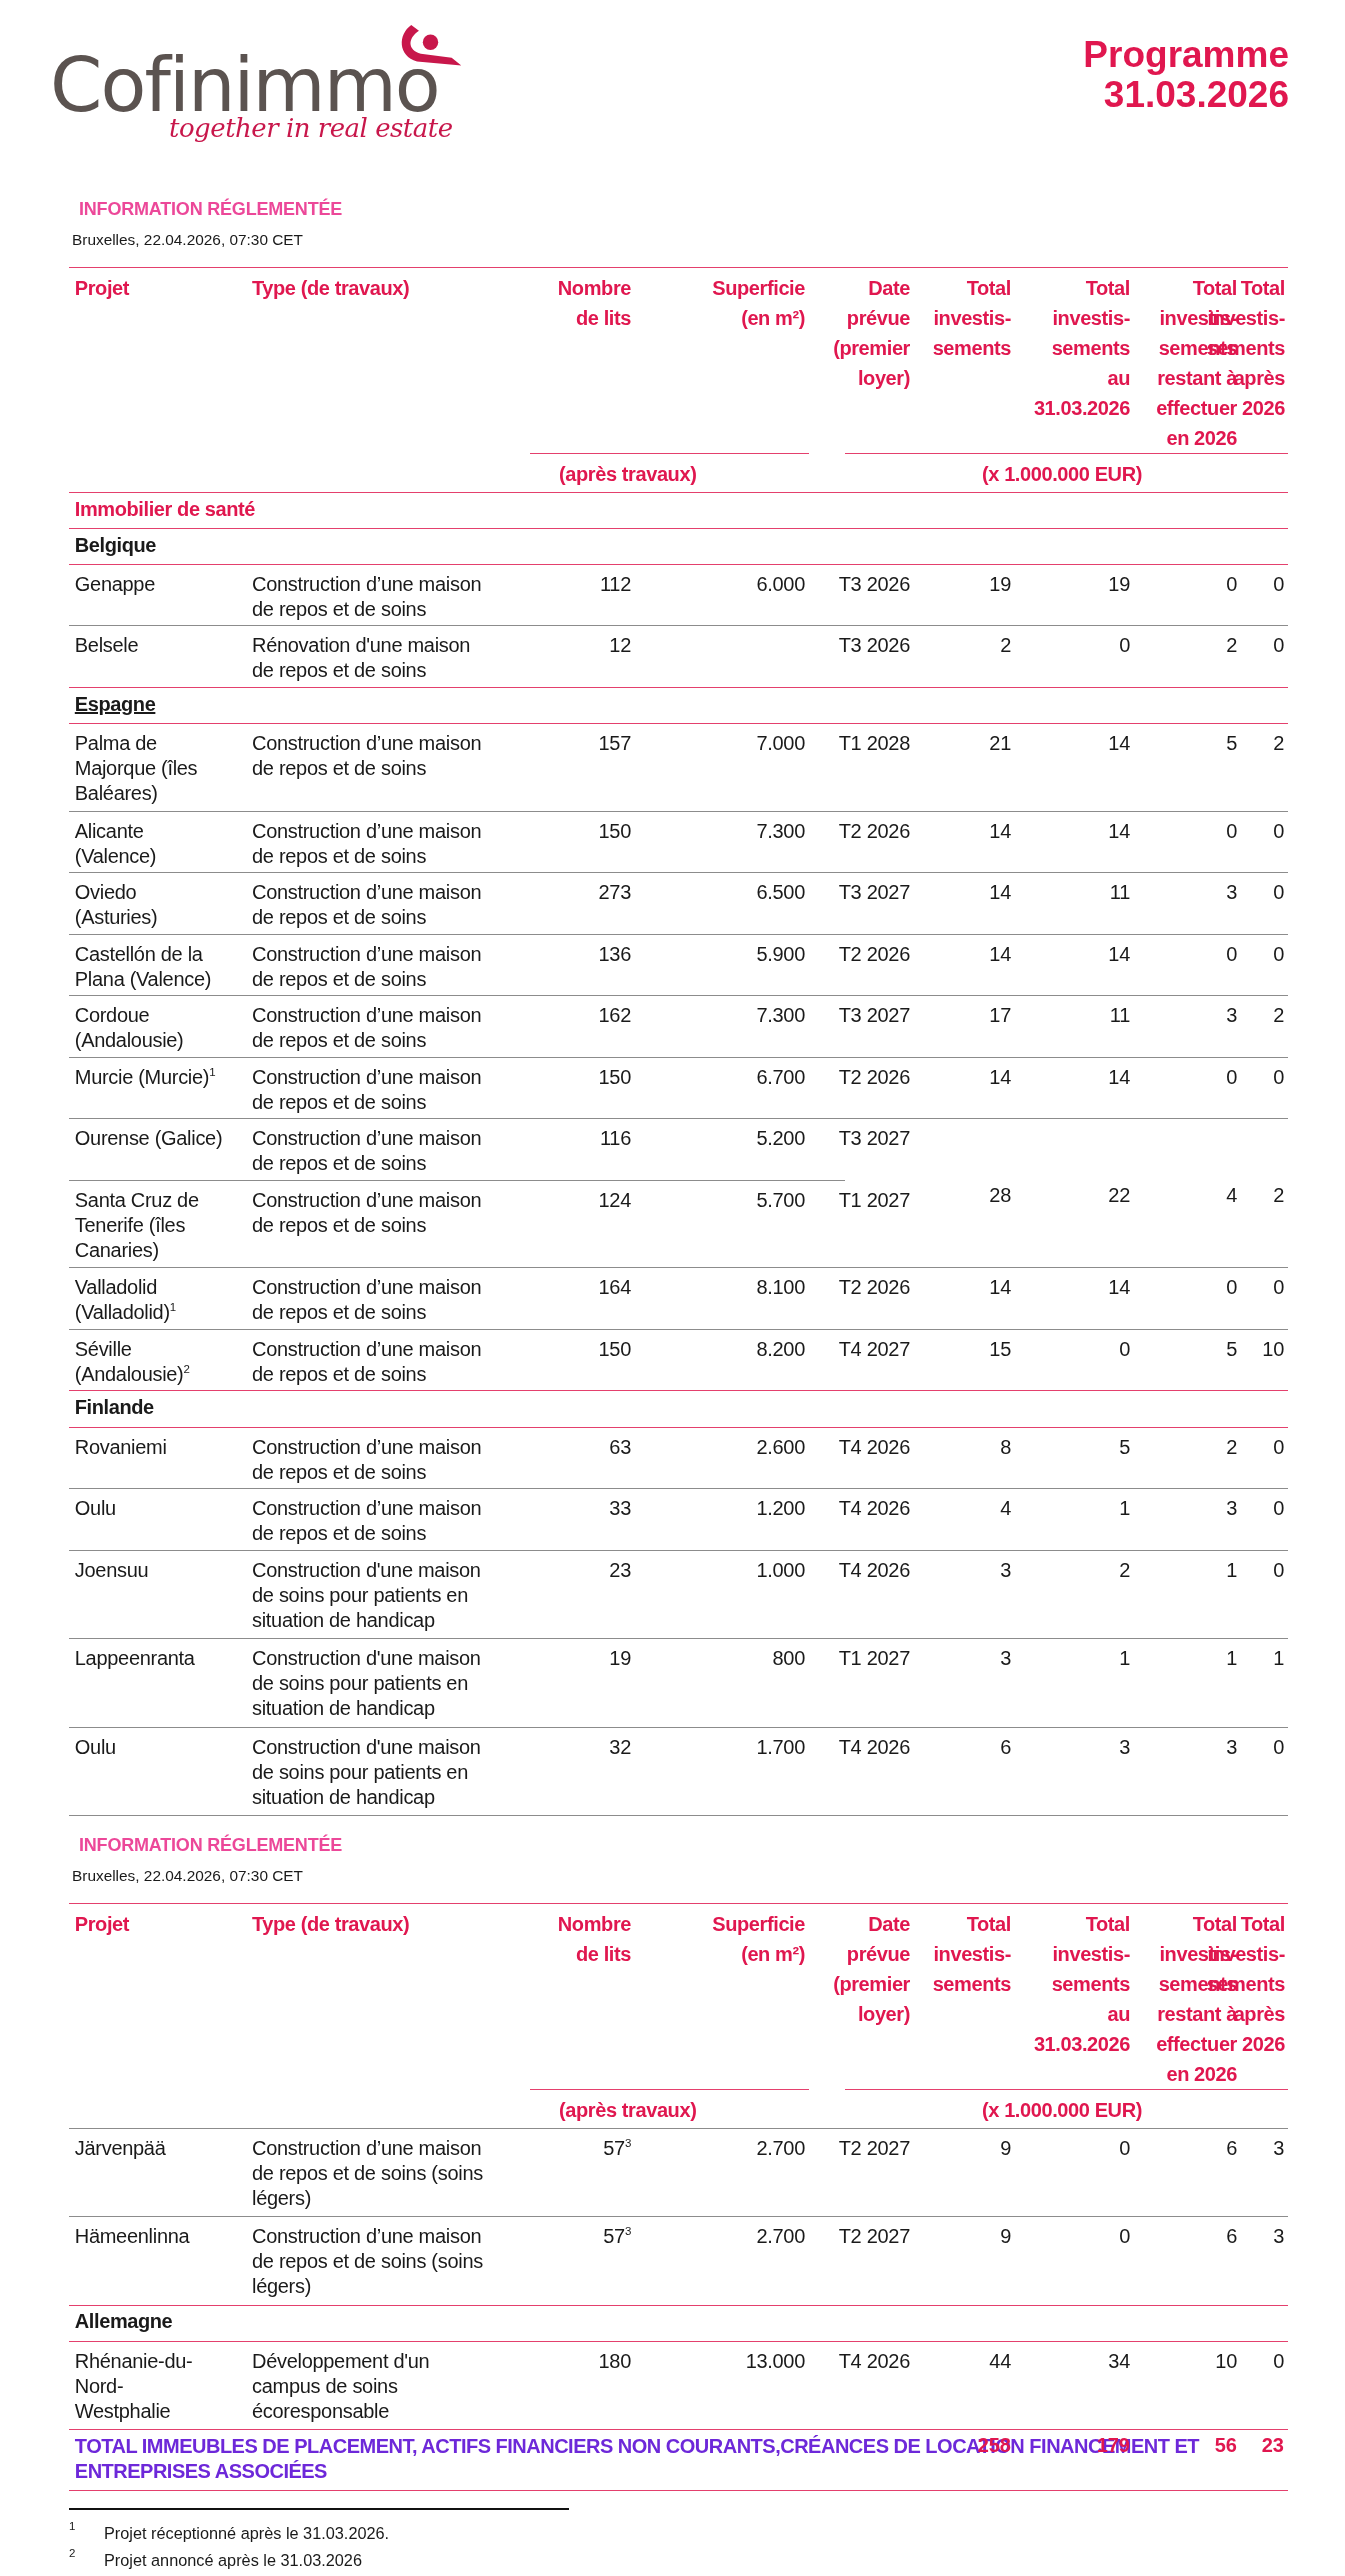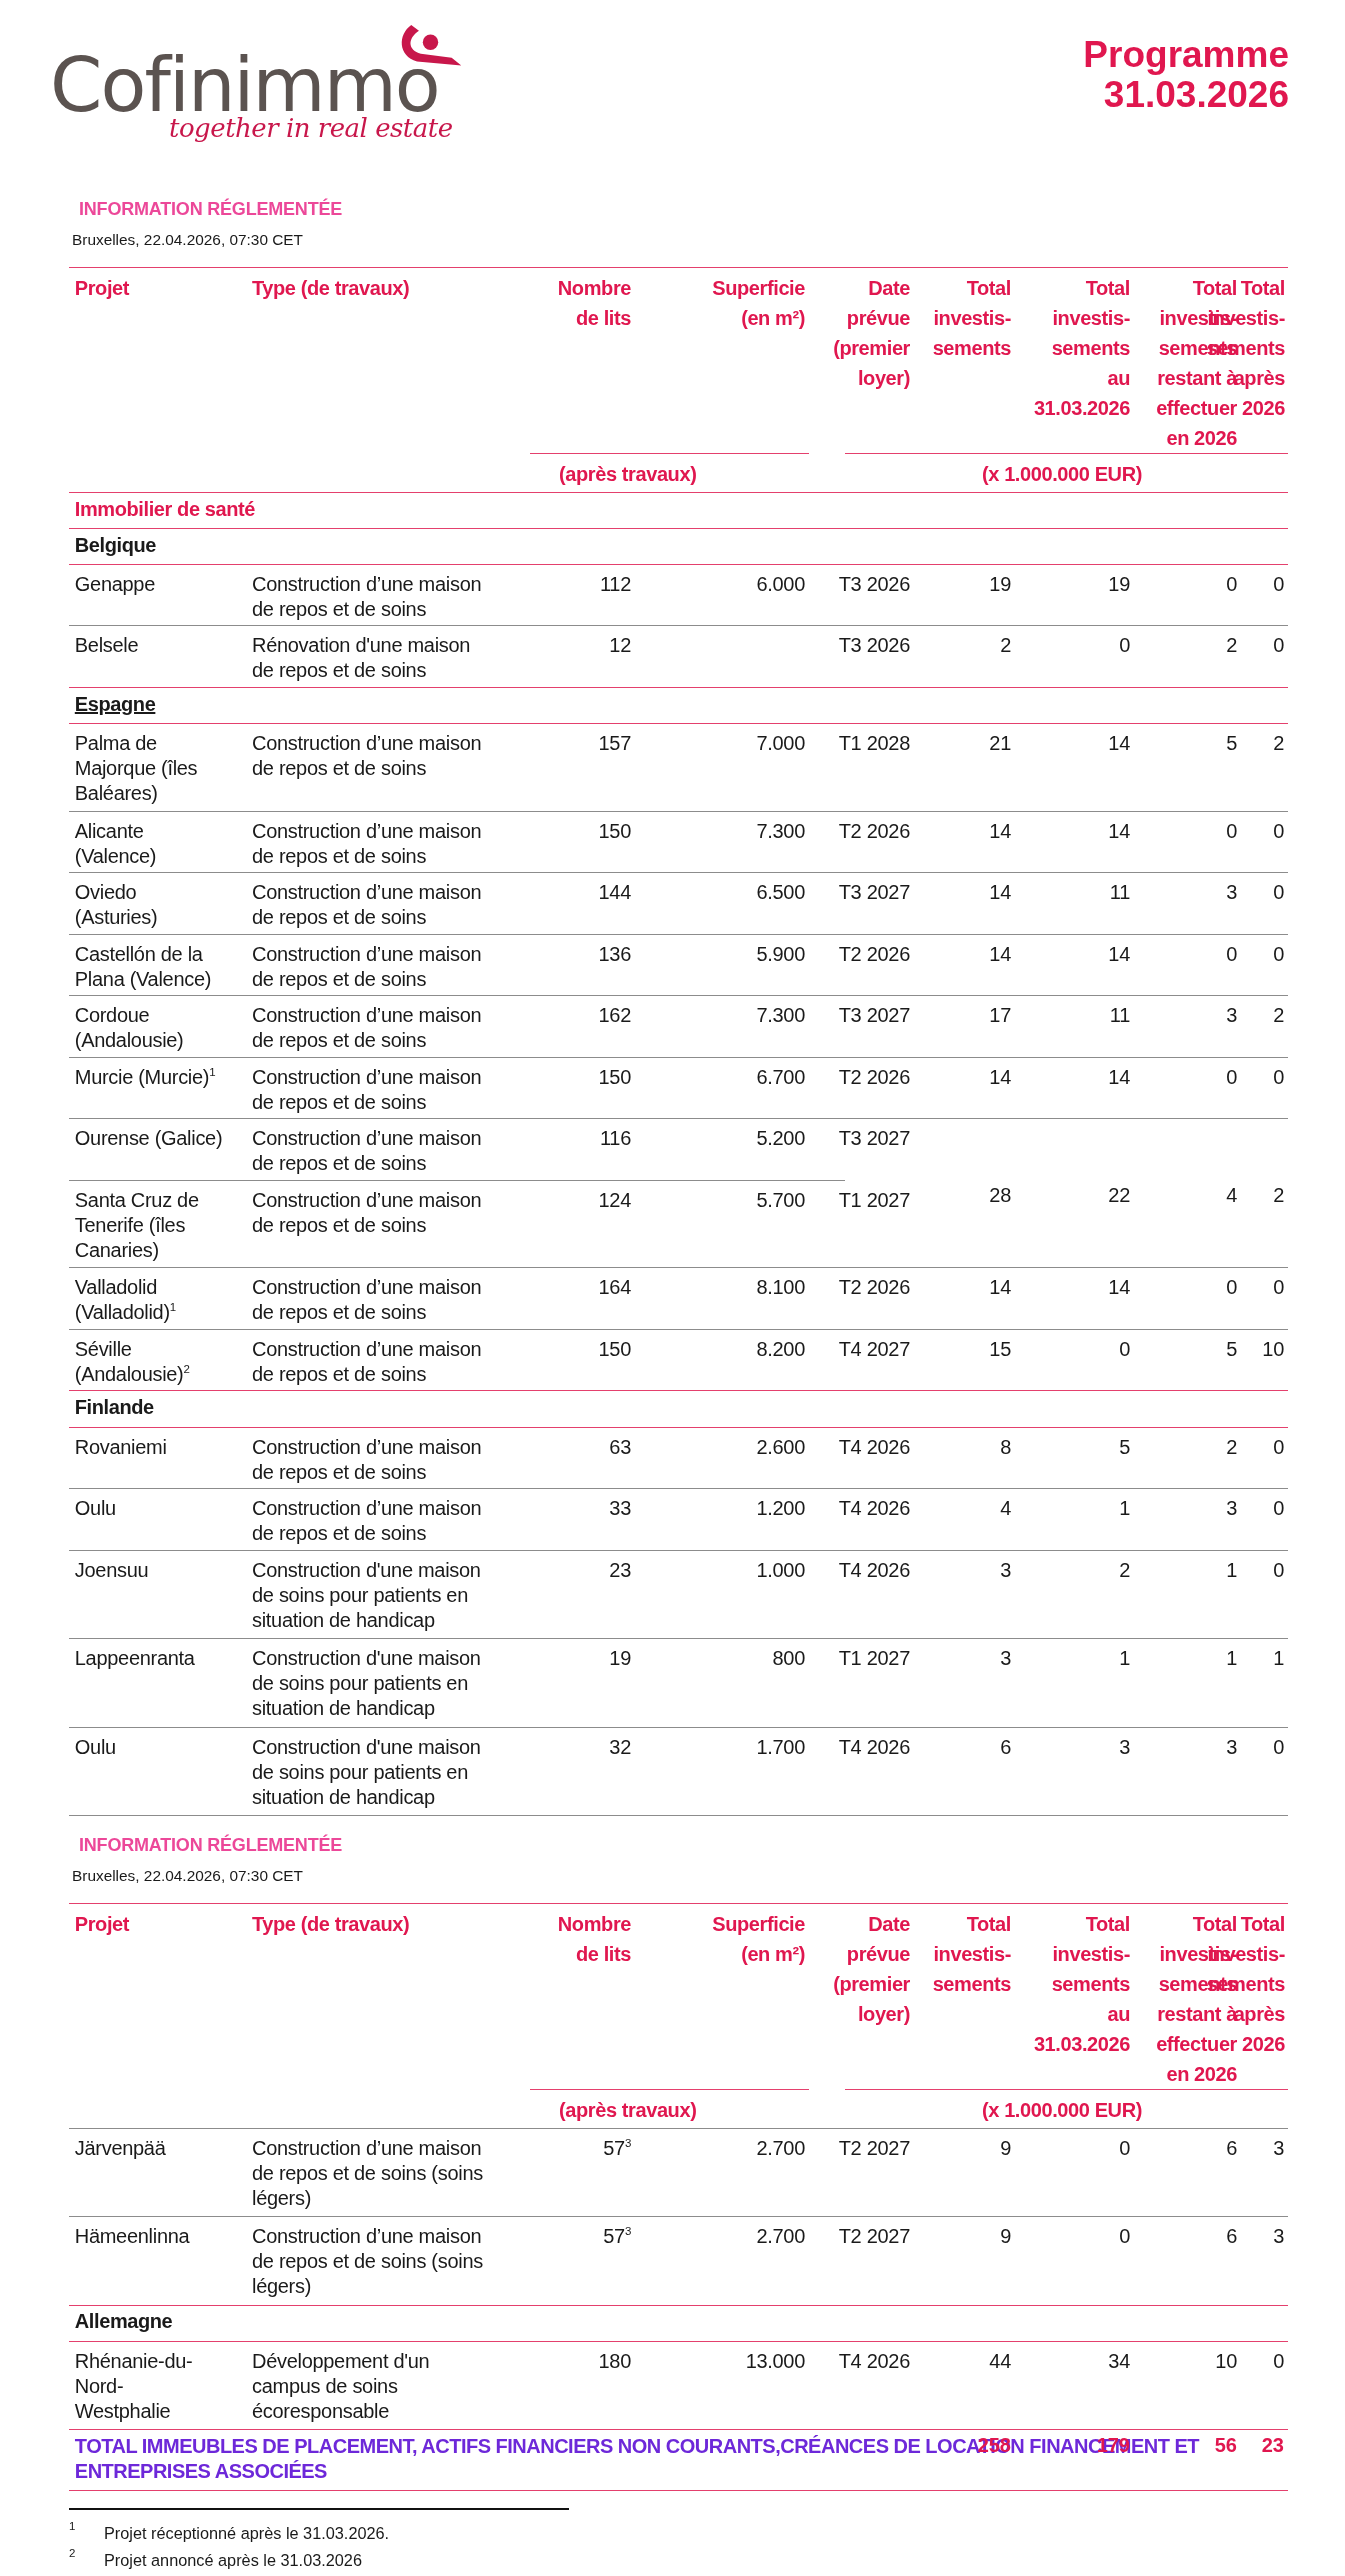--- a/index.html
+++ b/index.html
@@ -250,21 +250,21 @@
       <div class="hr grey-line" style="top: 605px;"></div>
       <div class="row" style="top: 605px; height: 61px;">
         <div class="cell c-proj" style="top: 7.7px;">
           <span class="ln">Oviedo</span>
           <span class="ln">(Asturies)</span>
         </div>
         <div class="cell c-type" style="top: 7.7px;">
           <span class="ln">Construction d’une maison</span>
           <span class="ln">de repos et de soins</span>
         </div>
-        <div class="cell r c-lits" style="top: 7.7px;">144</div>
+        <div class="cell r c-lits" style="top: 7.7px;">273</div>
         <div class="cell r c-sup" style="top: 7.7px;">6.500</div>
         <div class="cell r c-date" style="top: 7.7px;">T3 2027</div>
         <div class="cell r c-tot" style="top: 7.7px;">14</div>
         <div class="cell r c-au" style="top: 7.7px;">11</div>
         <div class="cell r c-rest" style="top: 7.7px;">3</div>
         <div class="cell r c-apr" style="top: 7.7px;">0</div>
       </div>
       <div class="hr grey-line" style="top: 667px;"></div>
       <div class="row" style="top: 667px; height: 61px;">
         <div class="cell c-proj" style="top: 7.7px;">

